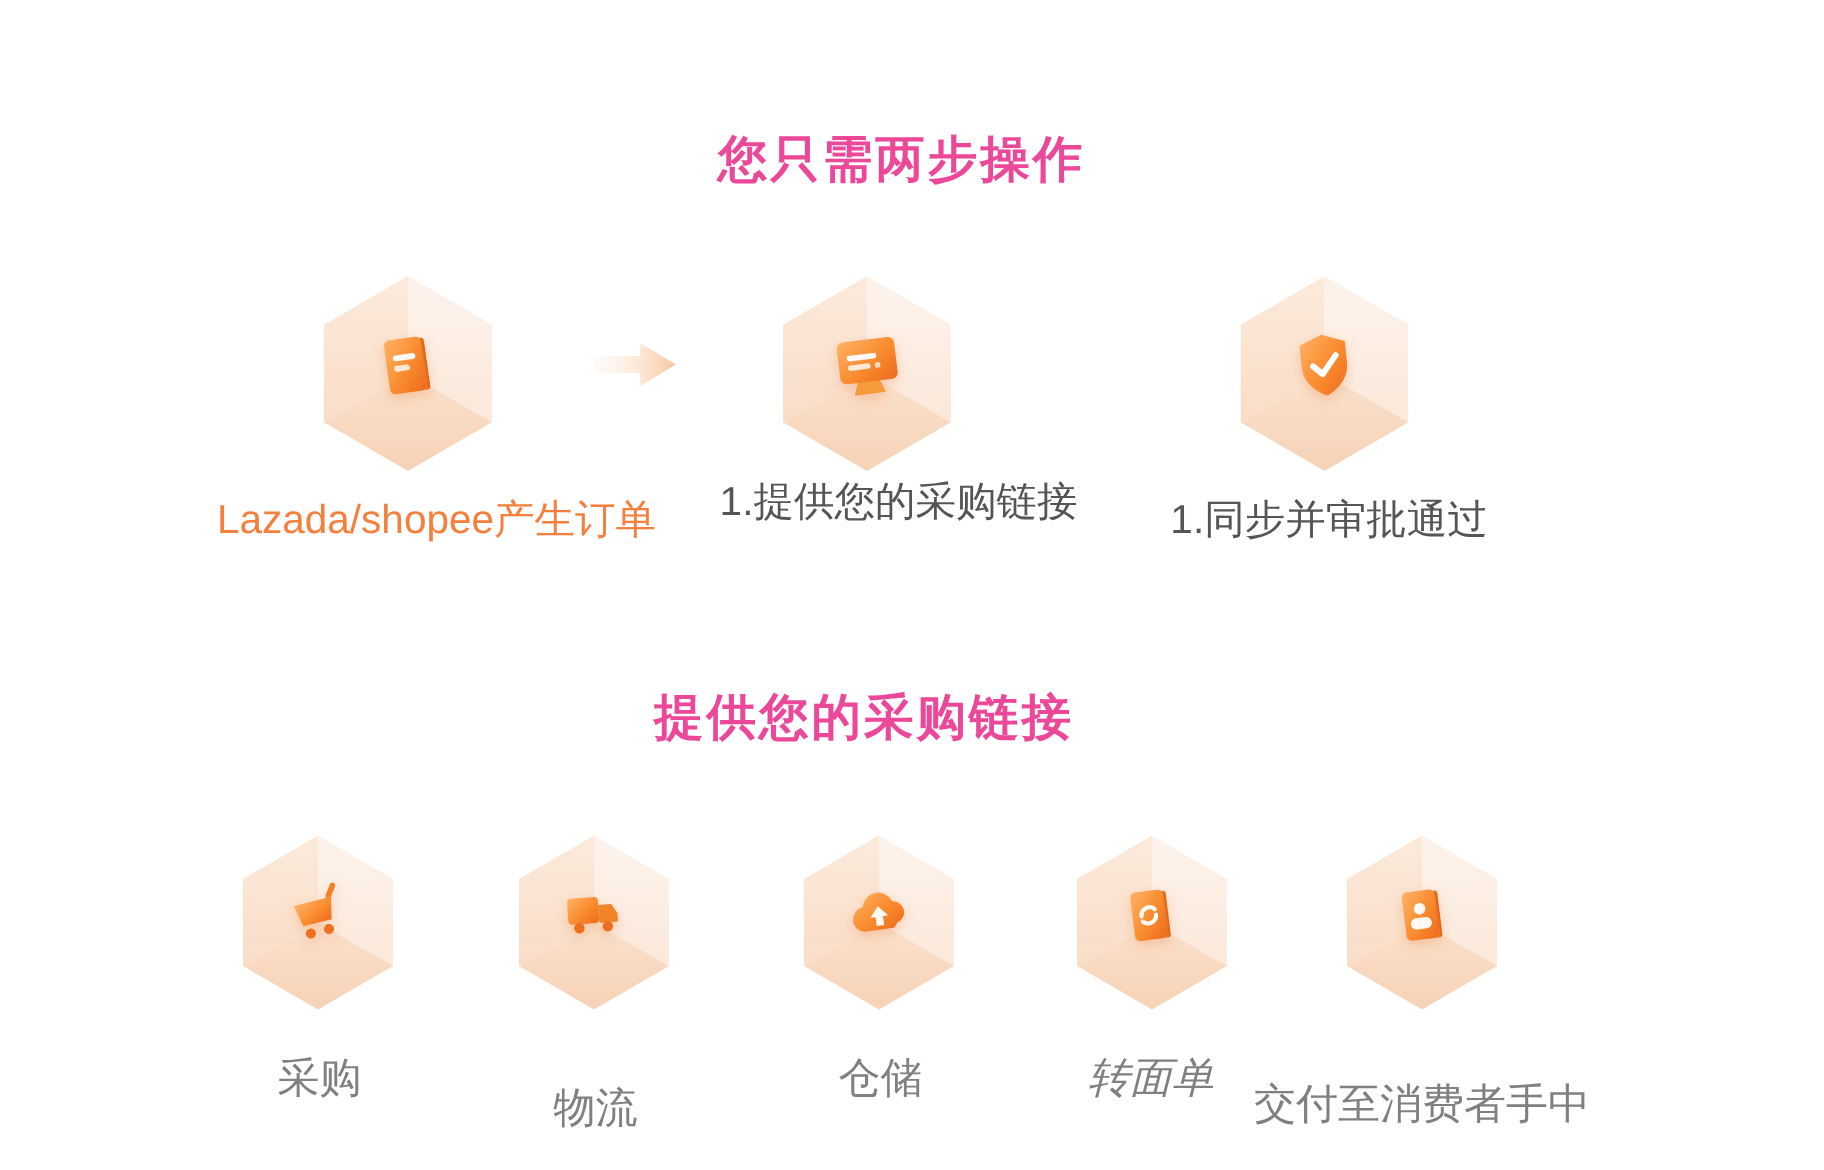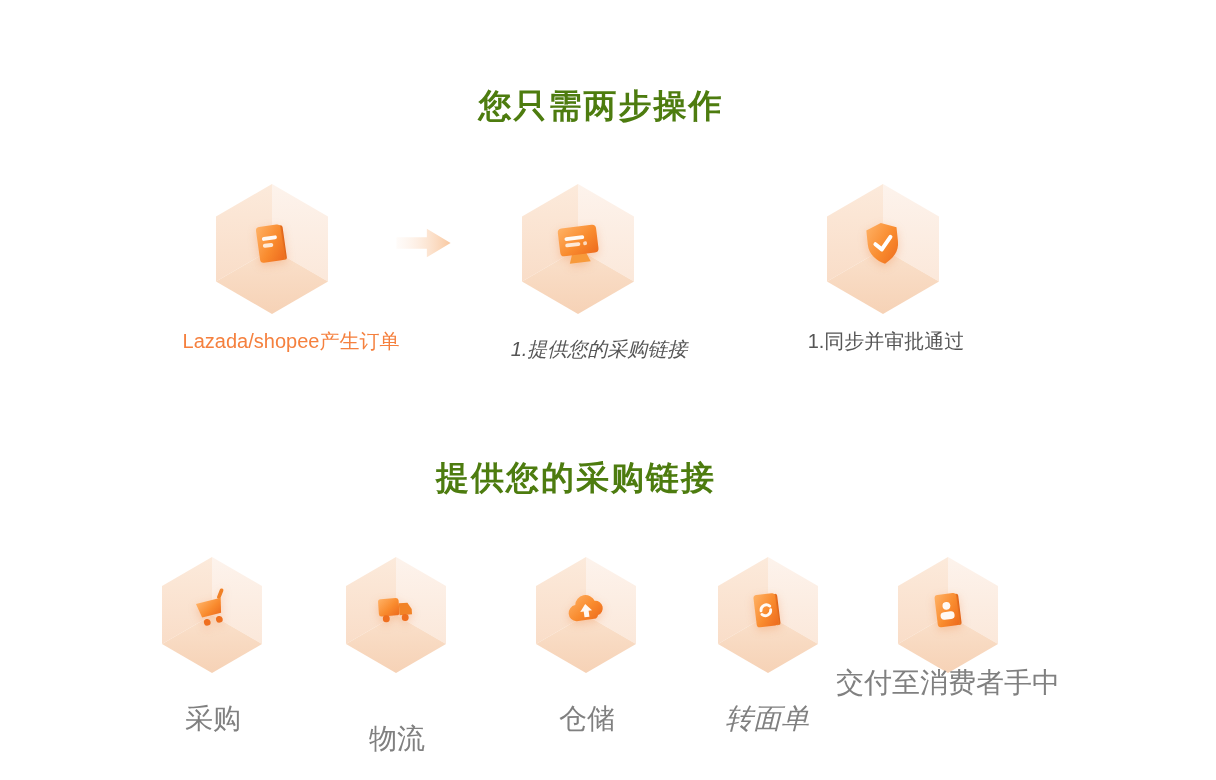--- a/index.html
+++ b/index.html
@@ -4,36 +4,36 @@
 <style>
   html,body{margin:0;padding:0;}
   body{
     width:1216px;height:780px;position:relative;overflow:hidden;
     background:#ffffff;
     font-family:"Liberation Sans","DejaVu Sans",sans-serif;
   }
   .abs{position:absolute;}
   .center-x{transform:translateX(-50%);}
   .section-title{
-    font-size:33px;font-weight:bold;color:#4d7c0f;
+    font-size:33px;font-weight:bold;color:#ec4899;
     letter-spacing:2px;white-space:nowrap;
   }
   .cell{width:112px;height:130px;}
   .cell .hex{position:absolute;left:0;top:0;width:100%;height:100%;display:block;}
   .cell .hex svg{width:100%;height:100%;display:block;}
   .cell .mini{
     position:absolute;left:50%;top:46%;
     transform:translate(-50%,-50%);
     width:56px;height:56px;display:block;
   }
   .cell .mini svg{width:100%;height:100%;display:block;filter:drop-shadow(0 3px 4px rgba(238,106,29,0.25));}
   .cell-sm{width:100px;height:118px;}
   .cell-sm .mini{width:52px;height:52px;}
   .step-label{
-    font-size:20px;color:#555555;white-space:nowrap;
+    font-size:27px;color:#555555;white-space:nowrap;
   }
   .step-label.orange{color:#f5803e;}
   .svc-label{
     font-size:28px;color:#808080;white-space:nowrap;
   }
   .arrow-wrap{width:60px;height:38px;}
   .arrow-wrap svg{width:100%;height:100%;display:block;}
   #defs-holder{position:absolute;width:0;height:0;overflow:hidden;}
 </style>
 </head>
@@ -130,21 +130,21 @@
     <svg viewBox="0 0 48 48">
       <g transform="rotate(-6 24 24)">
         <path d="M24 6 L37 11 V23 C37 32 31 37.5 24 41 C17 37.5 11 32 11 23 V11 Z" fill="url(#gOr)"></path>
         <polyline points="17.5,23.5 22.5,28.5 31,18.5" fill="none" stroke="#ffffff" stroke-width="3.4" stroke-linecap="round" stroke-linejoin="round"></polyline>
       </g>
     </svg>
   </span>
 </div>
 
 <div class="abs center-x step-label orange" style="left:291px;top:328px;">Lazada/shopee产生订单</div>
-<div class="abs center-x step-label" style="left:599px;top:336px;font-style:italic;">1.提供您的采购链接</div>
+<div class="abs center-x step-label" style="left:599px;top:316px;">1.提供您的采购链接</div>
 <div class="abs center-x step-label" style="left:886px;top:328px;">1.同步并审批通过</div>
 
 <div class="abs center-x section-title" style="left:576px;top:456px;">提供您的采购链接</div>
 
 <div class="abs cell cell-sm" style="left:162px;top:556px;">
   <span class="hex">
     <svg viewBox="0 0 100 116">
       <polygon points="50,0 0,29 0,87 50,58" fill="url(#gHexL)"></polygon>
       <polygon points="50,0 100,29 100,87 50,58" fill="url(#gHexR)"></polygon>
       <polygon points="50,58 100,87 50,116 0,87" fill="url(#gHexB)"></polygon>
@@ -236,13 +236,13 @@
         <rect x="16.5" y="25.5" width="13" height="7" rx="3.5" fill="#ffffff" opacity="0.95"></rect>
       </g>
     </svg>
   </span>
 </div>
 
 <div class="abs center-x svc-label" style="left:213px;top:700px;">采购</div>
 <div class="abs center-x svc-label" style="left:397px;top:720px;">物流</div>
 <div class="abs center-x svc-label" style="left:587px;top:700px;">仓储</div>
 <div class="abs center-x svc-label" style="left:767px;top:700px;font-style:italic;">转面单</div>
-<div class="abs center-x svc-label" style="left:948px;top:664px;font-family:Liberation Serif, serif;">交付至消费者手中</div>
+<div class="abs center-x svc-label" style="left:948px;top:717px;font-family:Liberation Serif, serif;">交付至消费者手中</div>
 
 </body></html>

